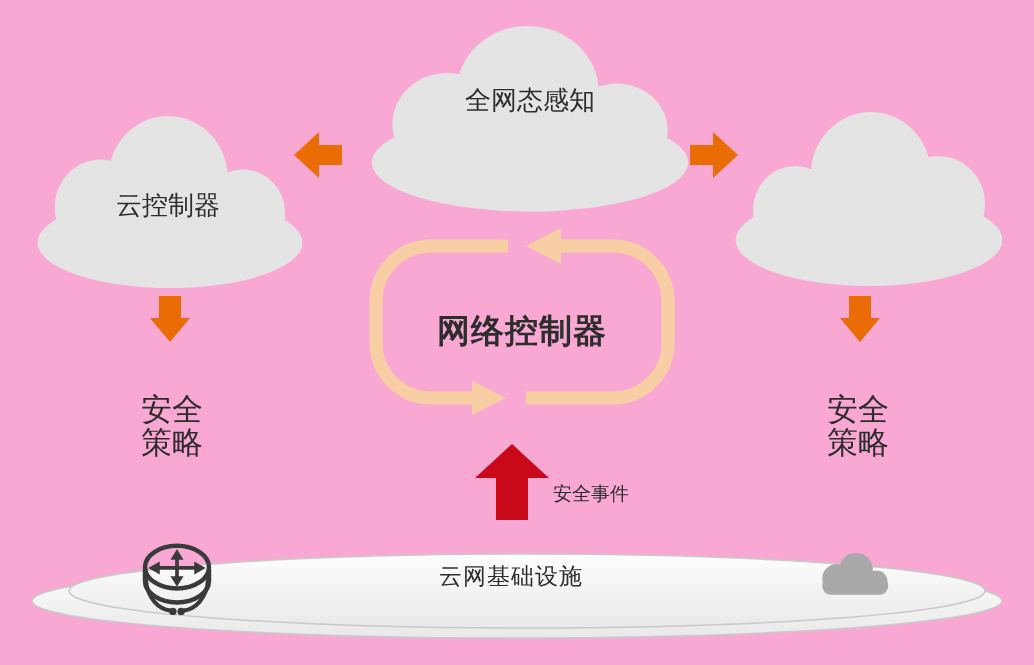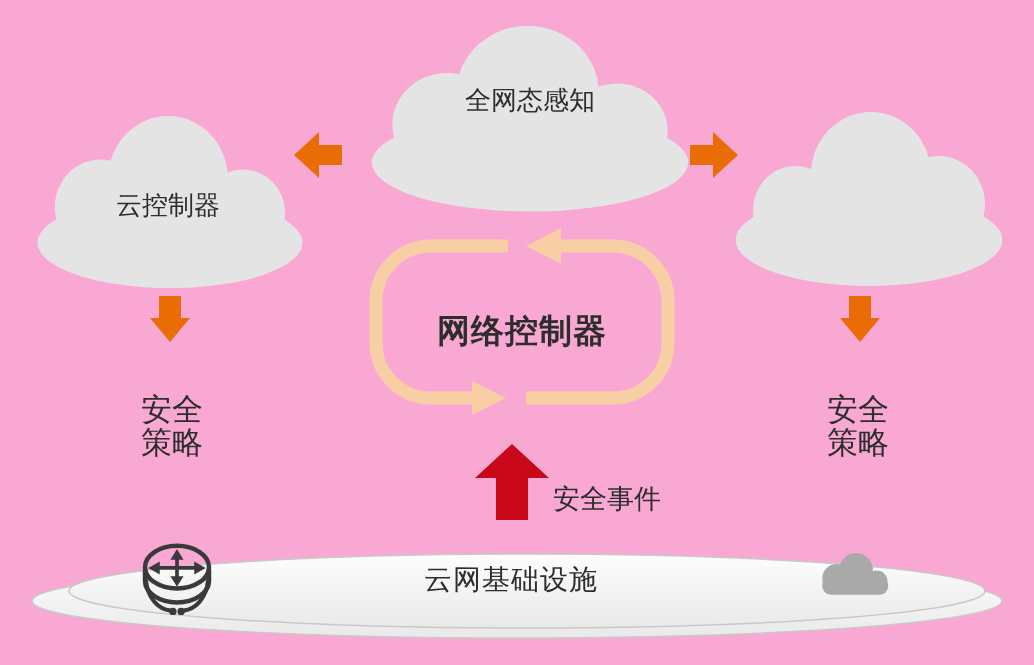--- a/index.html
+++ b/index.html
@@ -13,22 +13,22 @@
   }
   .abs{position:absolute;}
   .label{
     text-align:center;
     color:var(--text,#2d2d2d);
     white-space:nowrap;
   }
   .cloud-label{font-size:26px;line-height:34px;}
   .policy-label{font-size:31px;line-height:33px;}
   .loop-label{font-size:33px;font-weight:bold;letter-spacing:1px;}
-  .event-label{font-size:27px;text-align:center;}
-  .infra-label{font-size:28px;letter-spacing:1px;}
+  .event-label{font-size:19px;text-align:center;}
+  .infra-label{font-size:23px;letter-spacing:1px;}
   .cloud-shape{fill:var(--cloud-fill,#e4e4e5);}
   .mini-cloud-shape{fill:var(--mini-cloud,#a9a9a9);}
   .orange-arrow{fill:var(--orange,#ea6c05);}
   .red-arrow-shape{fill:var(--red,#c9091a);}
   .loop-stroke{stroke:var(--peach,#f8cfa5);fill:none;stroke-width:13;}
   .loop-head{fill:var(--peach,#f8cfa5);}
   .platform-ellipse{stroke:var(--platform-stroke,#c9c9c9);stroke-width:1.5;}
   .router-line{stroke:var(--icon-stroke,#3a3a3a);fill:none;}
   .router-solid{fill:var(--icon-stroke,#3a3a3a);stroke:none;}
   svg{display:block;}

